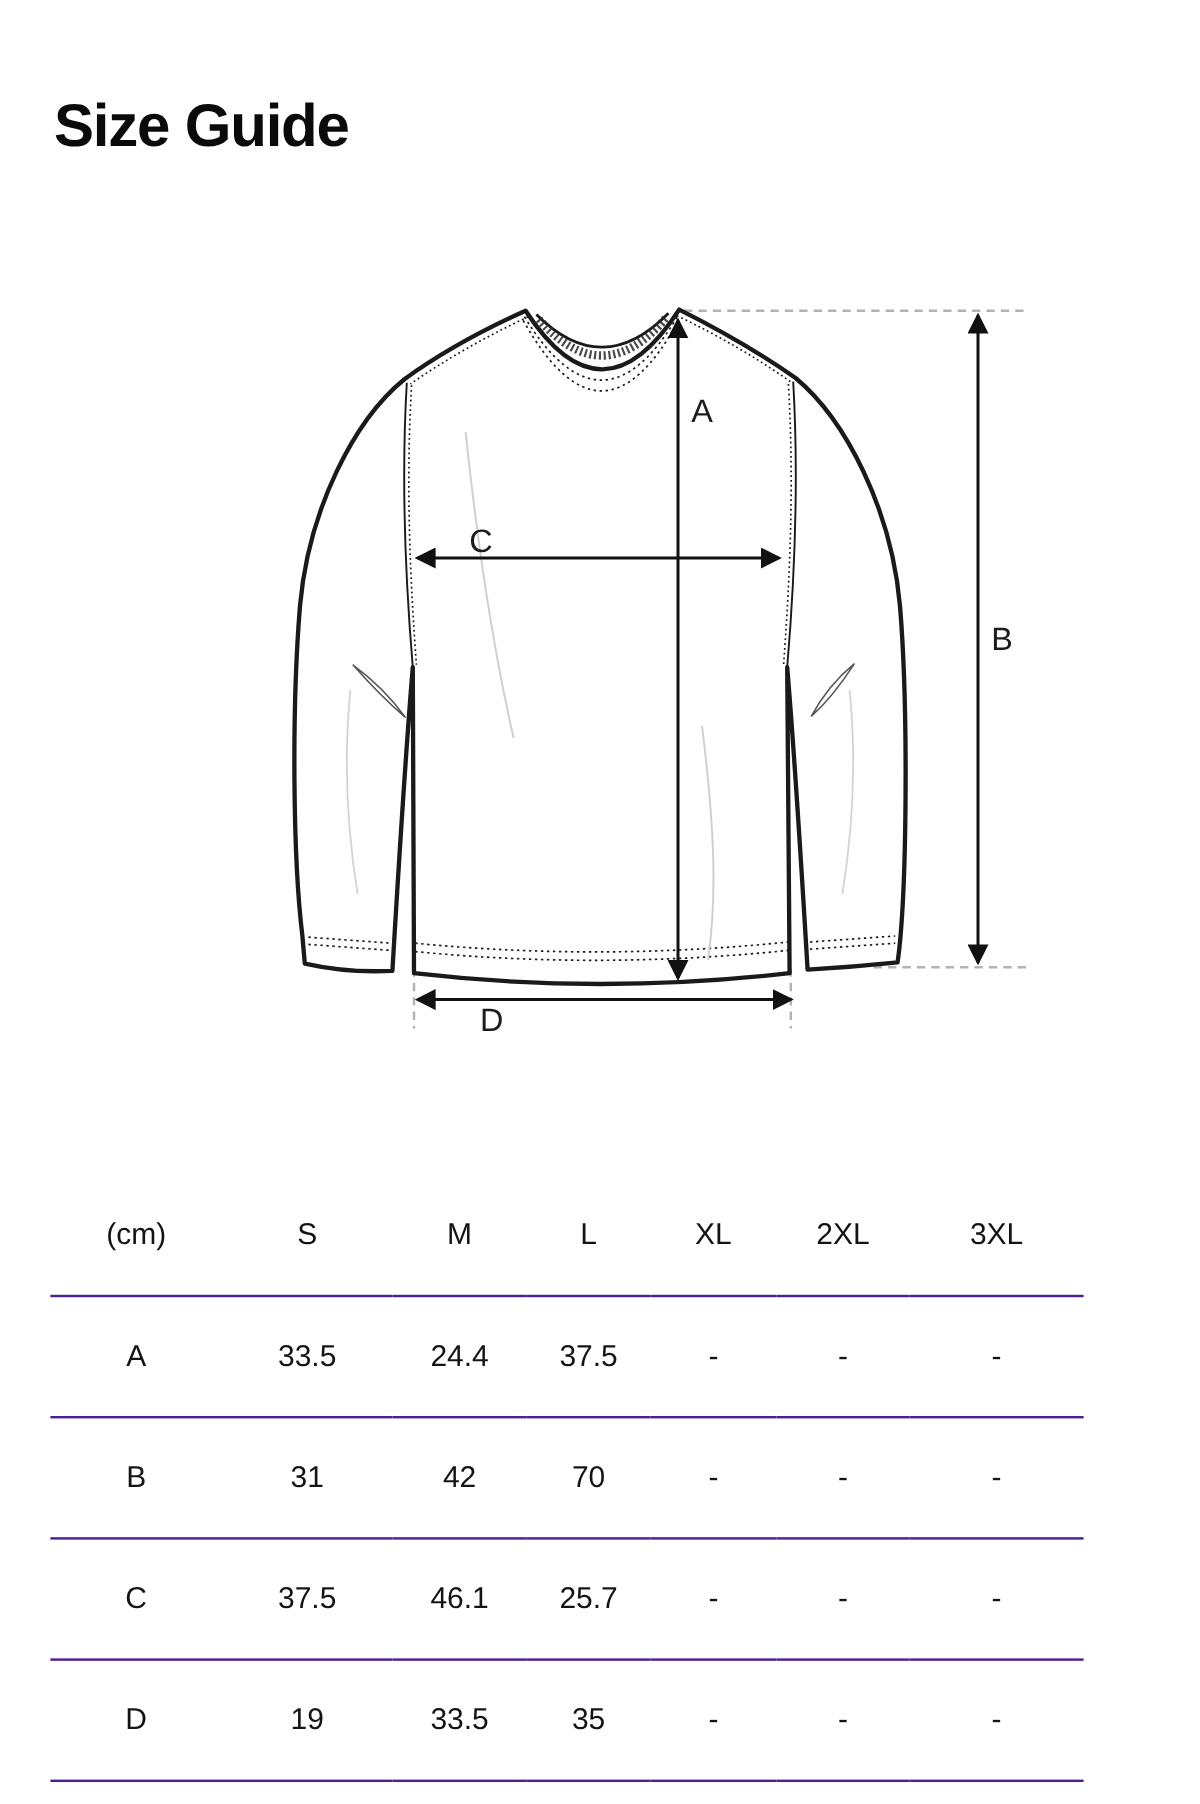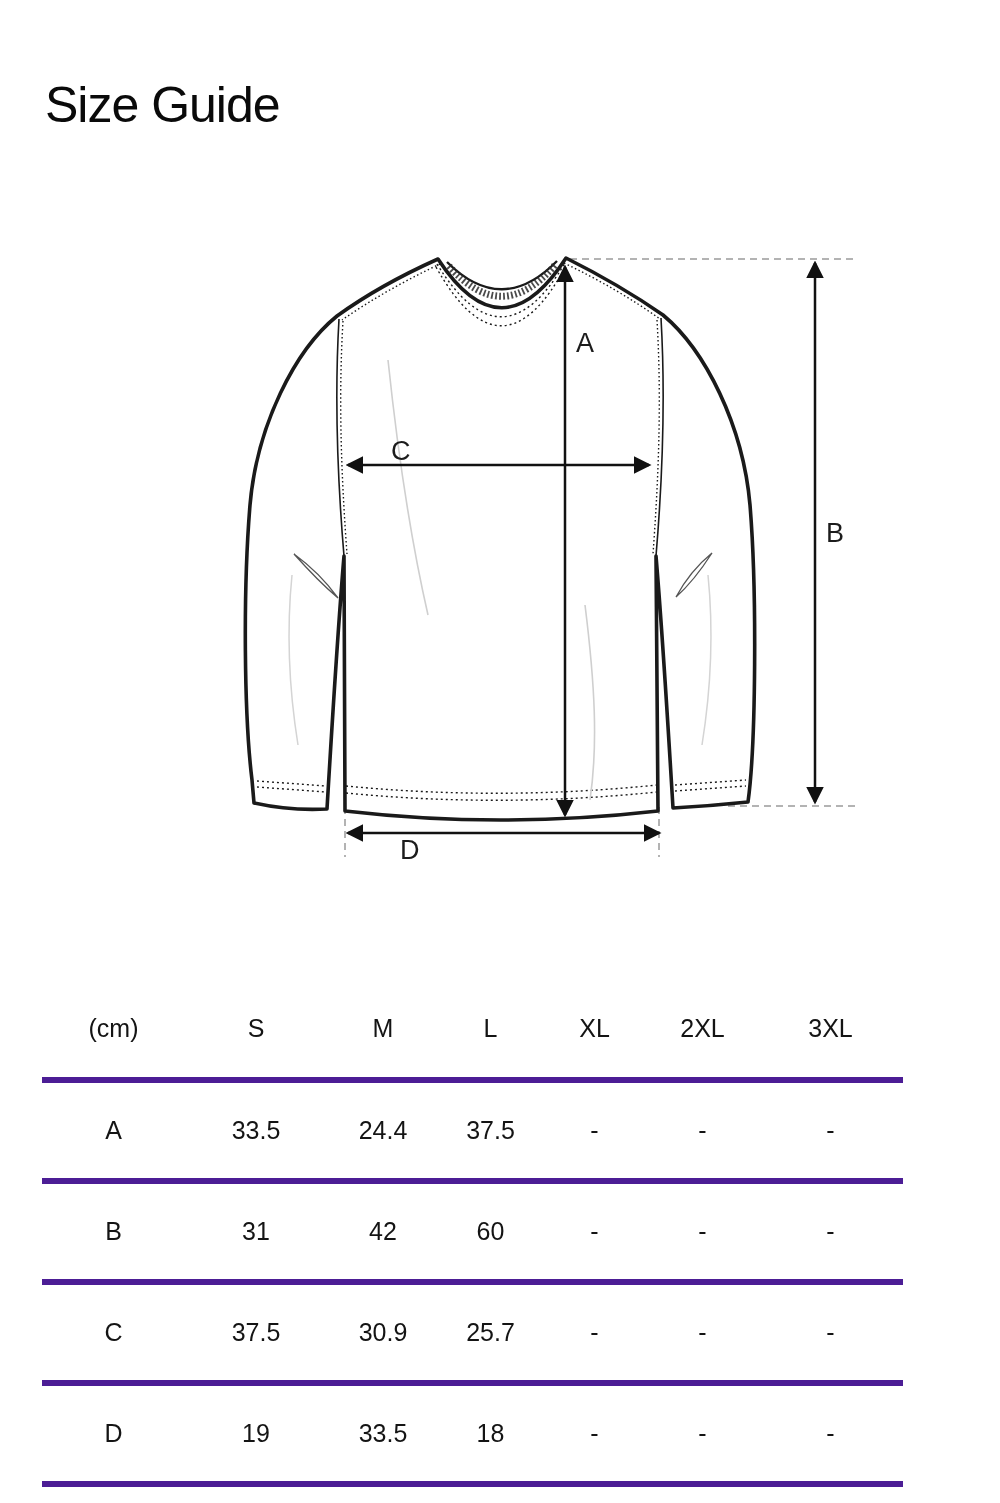--- a/index.html
+++ b/index.html
@@ -3,38 +3,38 @@
 <meta charset="utf-8">
 <style>
   html,body{margin:0;padding:0;}
   body{
     width:1000px;height:1503px;position:relative;background:#ffffff;
     font-family:"Liberation Sans","DejaVu Sans",sans-serif;color:#111;
     overflow:hidden;
   }
   .page-title{
     position:absolute;left:45px;top:80px;margin:0;
-    font-size:50px;font-weight:400;letter-spacing:-1px;color:#0a0a0a;
+    font-size:50px;font-weight:700;letter-spacing:-1px;color:#0a0a0a;
     line-height:1;
   }
   .diagram{
     position:absolute;left:0;top:245px;width:1000px;height:640px;margin:0;
   }
   .diagram svg{display:block;width:1000px;height:640px;}
   .size-table{
     position:absolute;left:42px;top:980px;width:861px;
     border-collapse:collapse;table-layout:fixed;
   }
   .size-table th,.size-table td{
     font-weight:400;font-size:25px;text-align:center;vertical-align:middle;
     color:#141414;padding:0;
   }
   .size-table thead tr{height:100px;}
   .size-table tbody tr{height:101px;}
-  .size-table tr{border-bottom:6px solid #4c1d95;}
+  .size-table tr{border-bottom:2px solid #4c1d95;}
   .c0{width:143px;} .c1{width:142px;} .c2{width:112px;} .c3{width:103px;}
   .c4{width:105px;} .c5{width:111px;} .c6{width:145px;}
 </style>
 </head>
 <body>
 
 <h1 class="page-title">Size Guide</h1>
 
 <figure class="diagram">
   <svg viewBox="0 0 1000 640" xmlns="http://www.w3.org/2000/svg">
@@ -145,37 +145,37 @@
       <td>24.4</td>
       <td>37.5</td>
       <td>-</td>
       <td>-</td>
       <td>-</td>
     </tr>
     <tr>
       <td>B</td>
       <td>31</td>
       <td>42</td>
-      <td>60</td>
+      <td>70</td>
       <td>-</td>
       <td>-</td>
       <td>-</td>
     </tr>
     <tr>
       <td>C</td>
       <td>37.5</td>
-      <td>30.9</td>
+      <td>46.1</td>
       <td>25.7</td>
       <td>-</td>
       <td>-</td>
       <td>-</td>
     </tr>
     <tr>
       <td>D</td>
       <td>19</td>
       <td>33.5</td>
-      <td>18</td>
+      <td>35</td>
       <td>-</td>
       <td>-</td>
       <td>-</td>
     </tr>
   </tbody>
 </table>
 
 </body></html>

